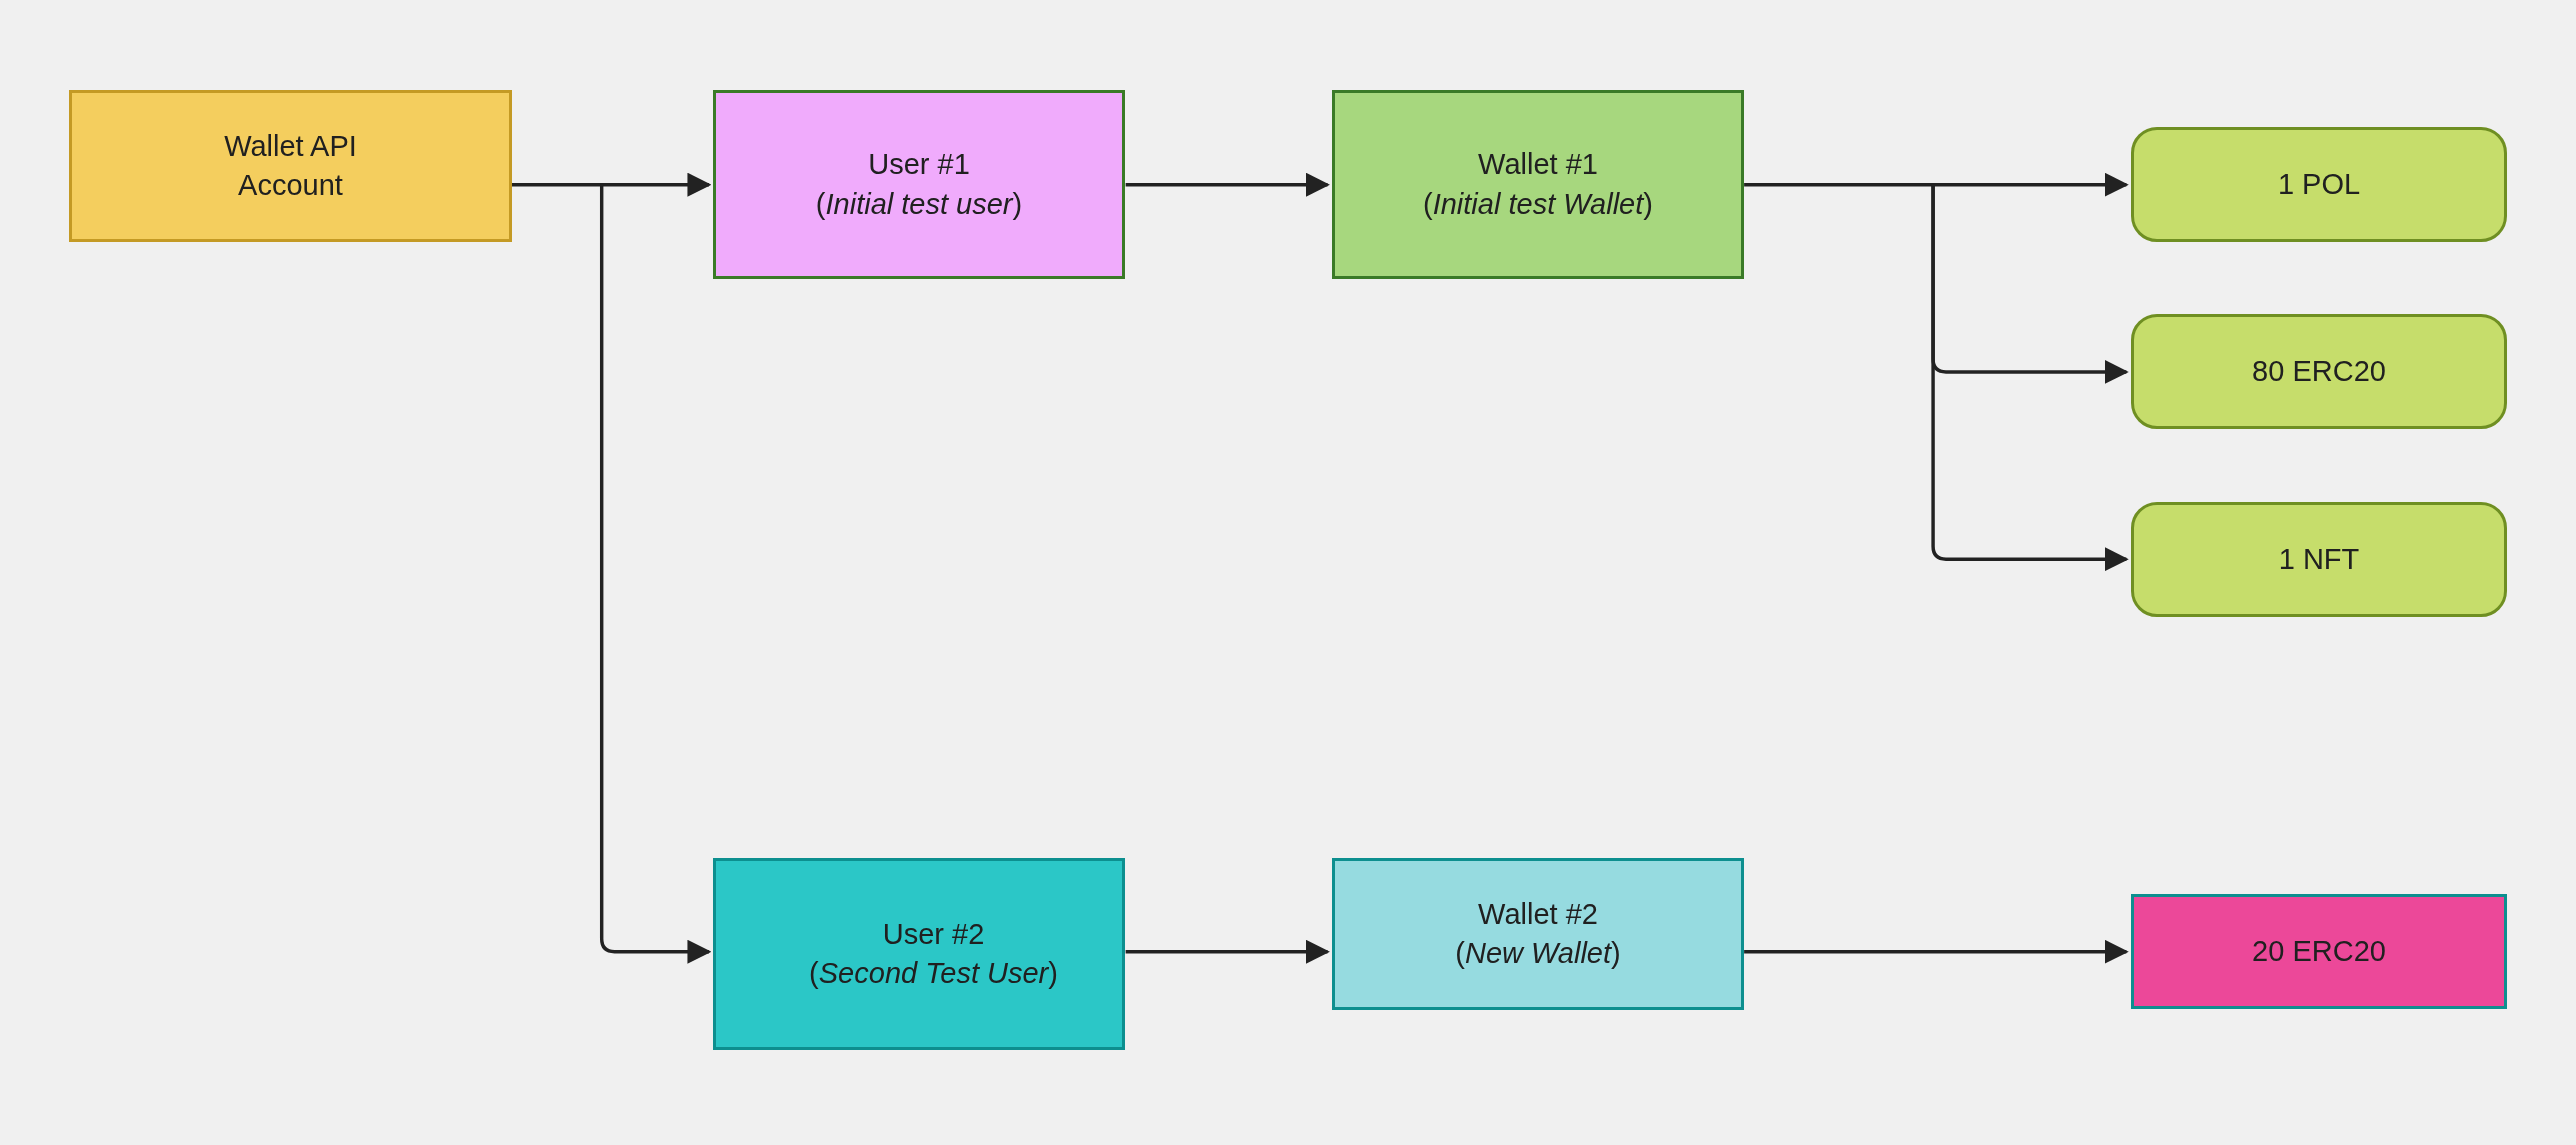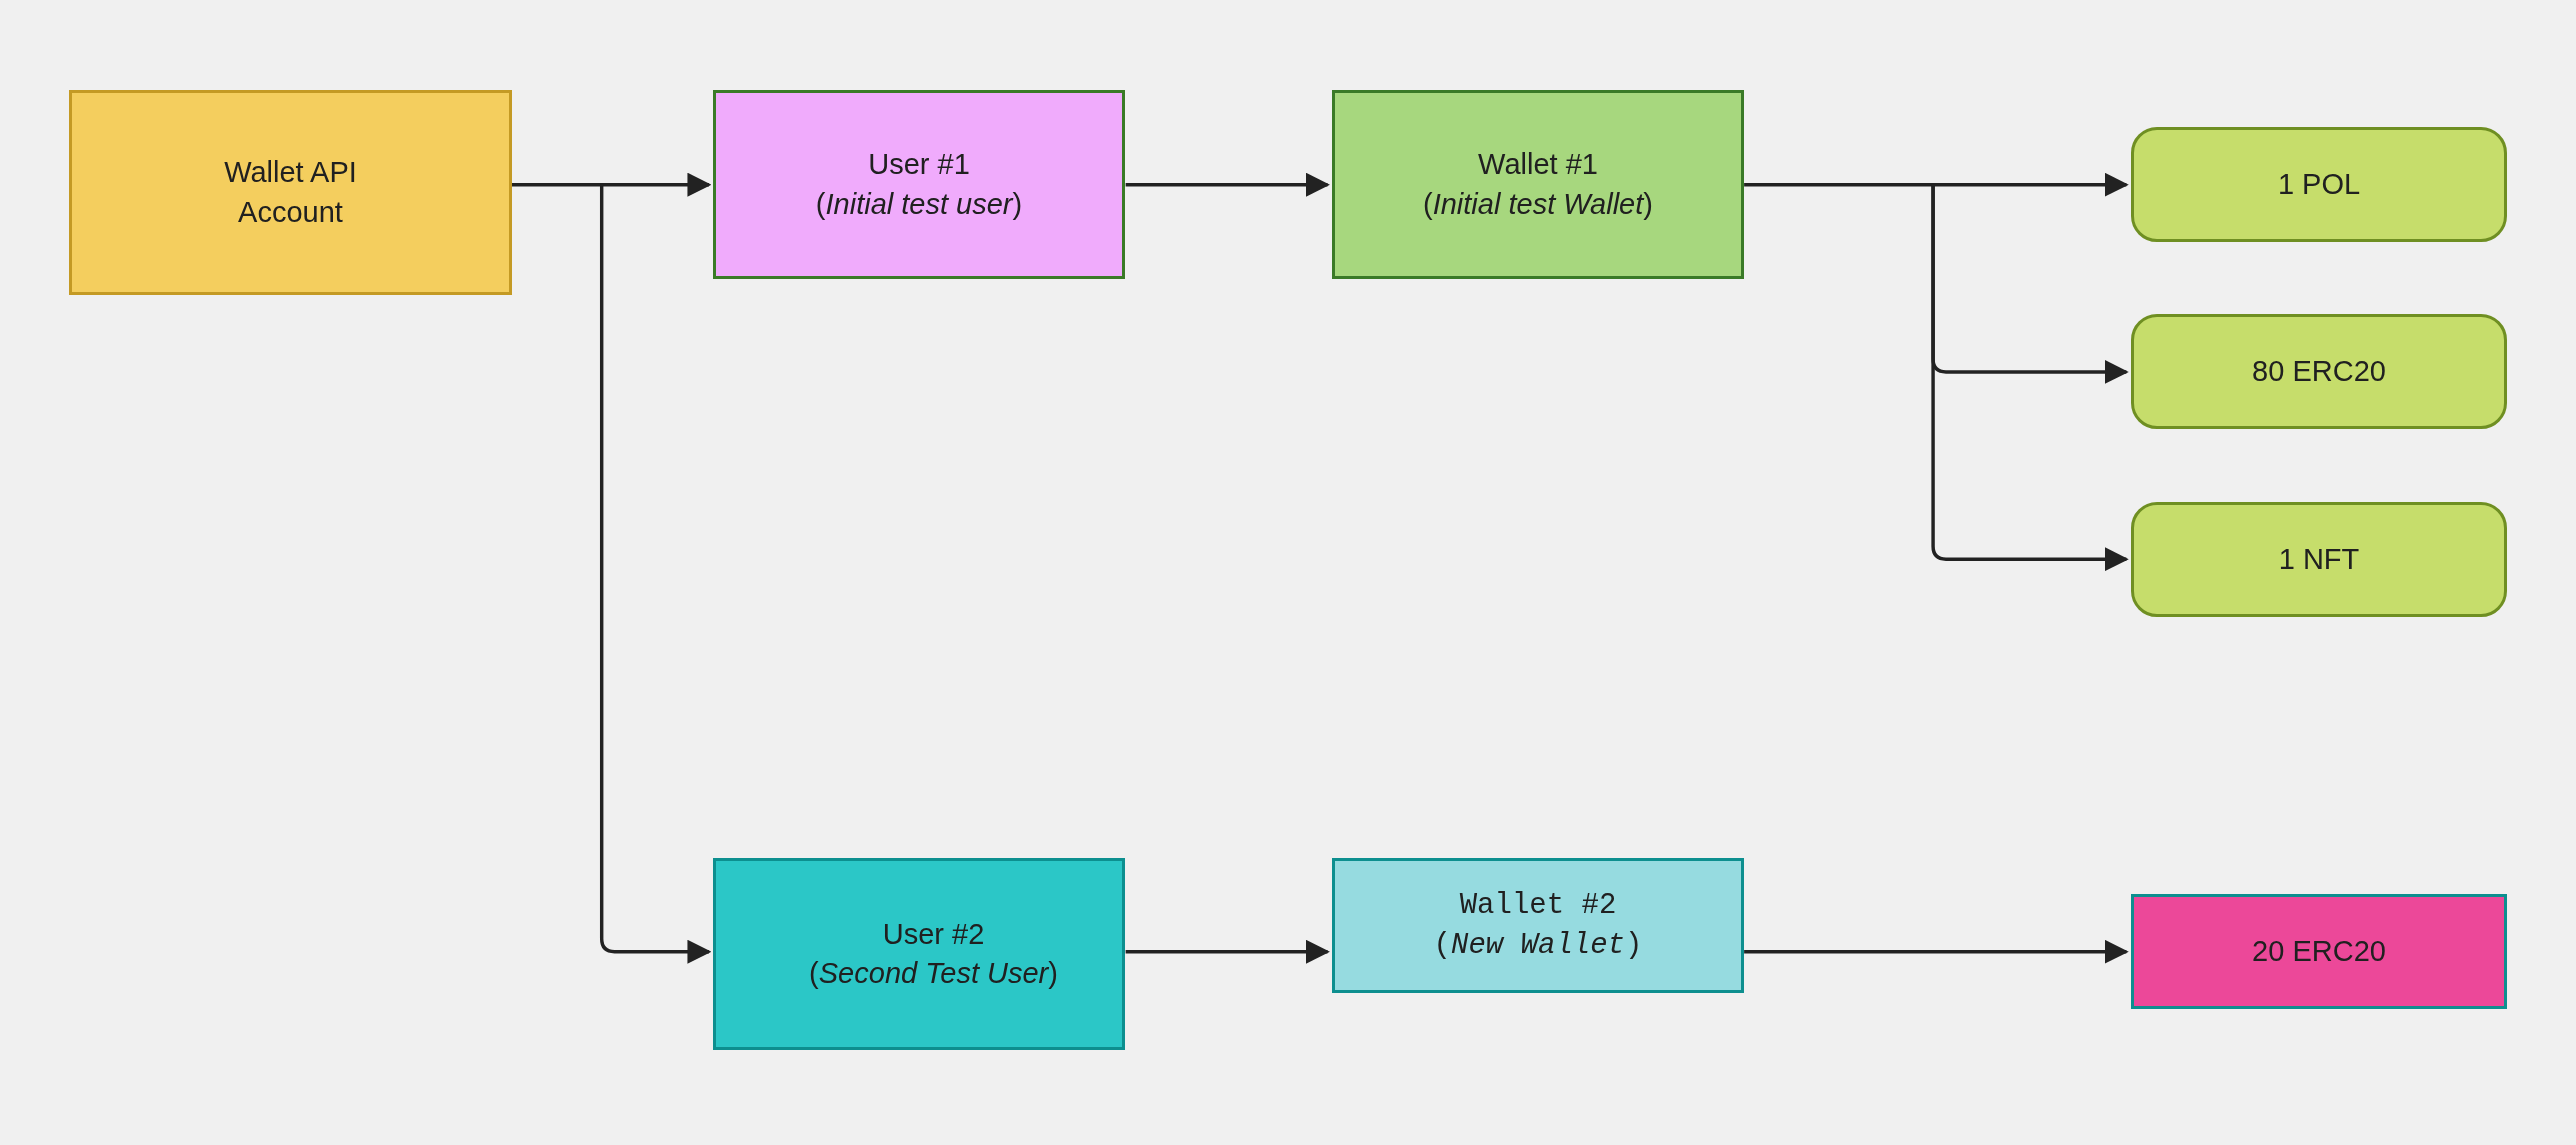--- a/index.html
+++ b/index.html
@@ -73,21 +73,21 @@
       <path d="M 2250 215 L 2250 418 Q 2250 433 2265 433 L 2475 433"></path>
 
       <path d="M 2250 215 L 2250 636 Q 2250 651 2265 651 L 2475 651"></path>
 
       <path d="M 1310 1108 L 1545 1108"></path>
 
       <path d="M 2030 1108 L 2475 1108"></path>
     </g>
   </svg>
 
-  <div class="node yellow" style="left:69px; top:90px; width:443px; height:205px;">
+  <div class="node yellow" style="left:69px; top:90px; width:443px; height:152px;">
     <span class="title">Wallet API</span>
     <span class="title">Account</span>
   </div>
 
   <div class="node green-dark" style="left:713px; top:90px; width:412px; height:189px;">
     <span class="title">User #1</span>
     <span class="sub">Initial test user</span>
   </div>
 
   <div class="node green-light" style="left:1332px; top:90px; width:412px; height:189px;">
@@ -103,21 +103,21 @@
   </div>
   <div class="node lime" style="left:2131px; top:502px; width:376px; height:115px;">
     <span class="title">1 NFT</span>
   </div>
 
   <div class="node teal-dark" style="left:713px; top:858px; width:412px; height:192px;padding-left:29px;">
     <span class="title">User #2</span>
     <span class="sub">Second Test User</span>
   </div>
 
-  <div class="node teal-light" style="left:1332px; top:858px; width:412px; height:135px;font-family:Liberation Mono, monospace;">
+  <div class="node teal-light" style="left:1332px; top:858px; width:412px; height:152px;">
     <span class="title">Wallet #2</span>
     <span class="sub">New Wallet</span>
   </div>
 
   <div class="node teal-pale" style="left:2131px; top:894px; width:376px; height:115px;">
     <span class="title">20 ERC20</span>
   </div>
 
 </div>
 

